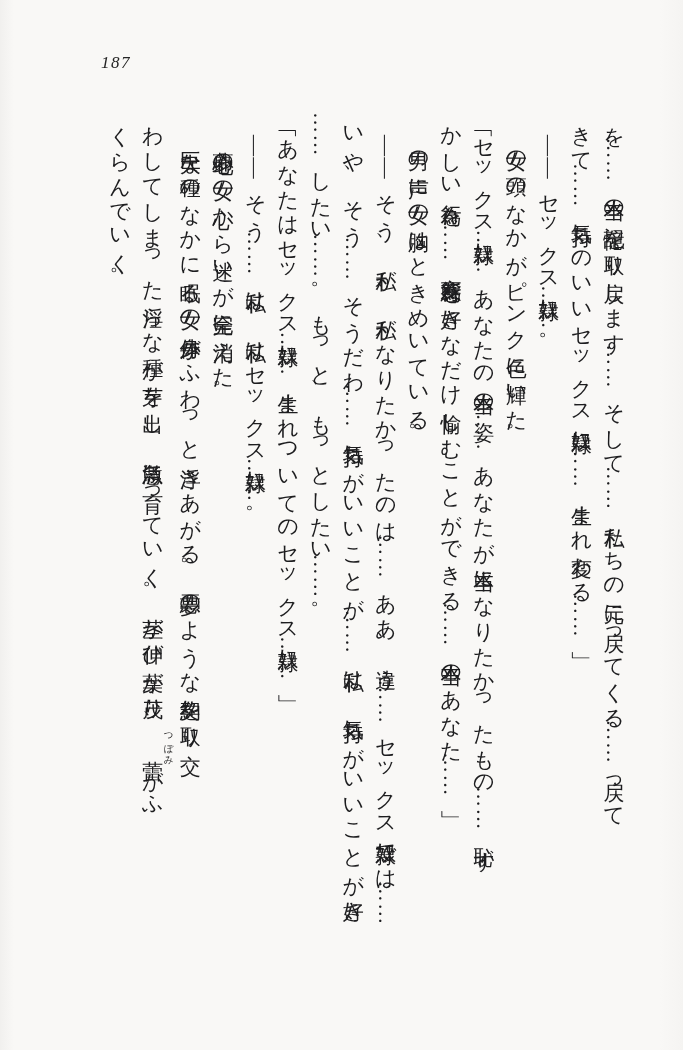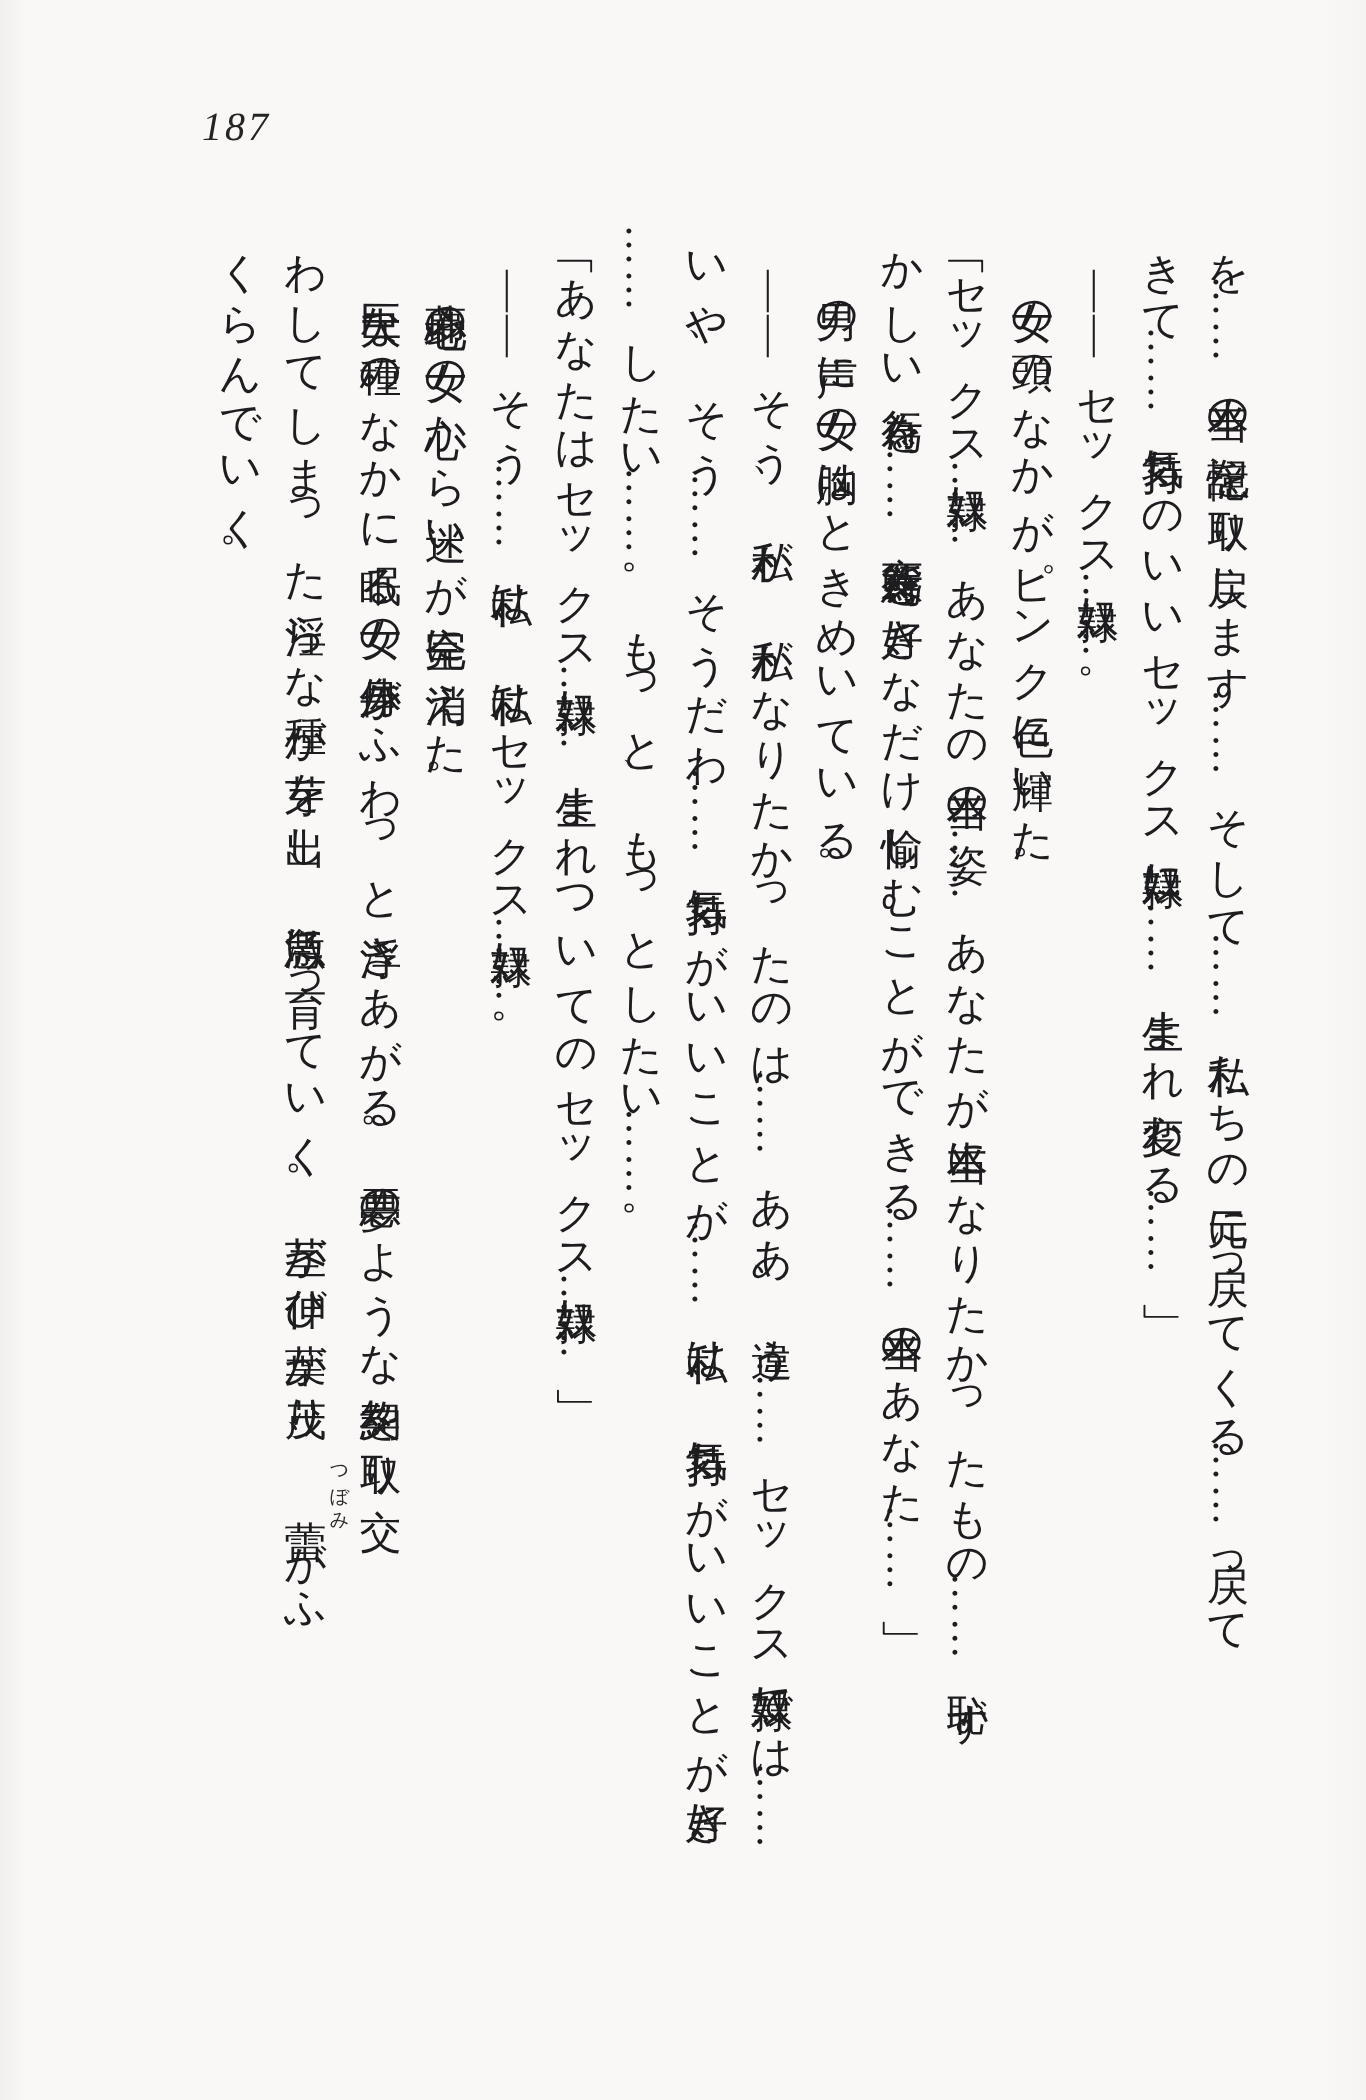--- a/index.html
+++ b/index.html
@@ -13,21 +13,21 @@
     background: linear-gradient(to right, #f1f0ee 0px, #f9f8f6 14px, #f9f8f6 660px, #f5f4f2 683px);
     overflow: hidden;
     font-family: "Liberation Serif", "DejaVu Serif", serif;
   }
   .page-num {
     position: absolute;
     top: 53px;
     left: 101px;
     font-family: "Liberation Serif", "DejaVu Serif", serif;
     font-style: italic;
-    font-size: 20px;
+    font-size: 17px;
     letter-spacing: 1.5px;
     color: #242424;
   }
   .text-block {
     position: absolute;
     top: 112px;
     right: 53px;
     width: 522px;
     height: 872px;
     writing-mode: vertical-rl;

